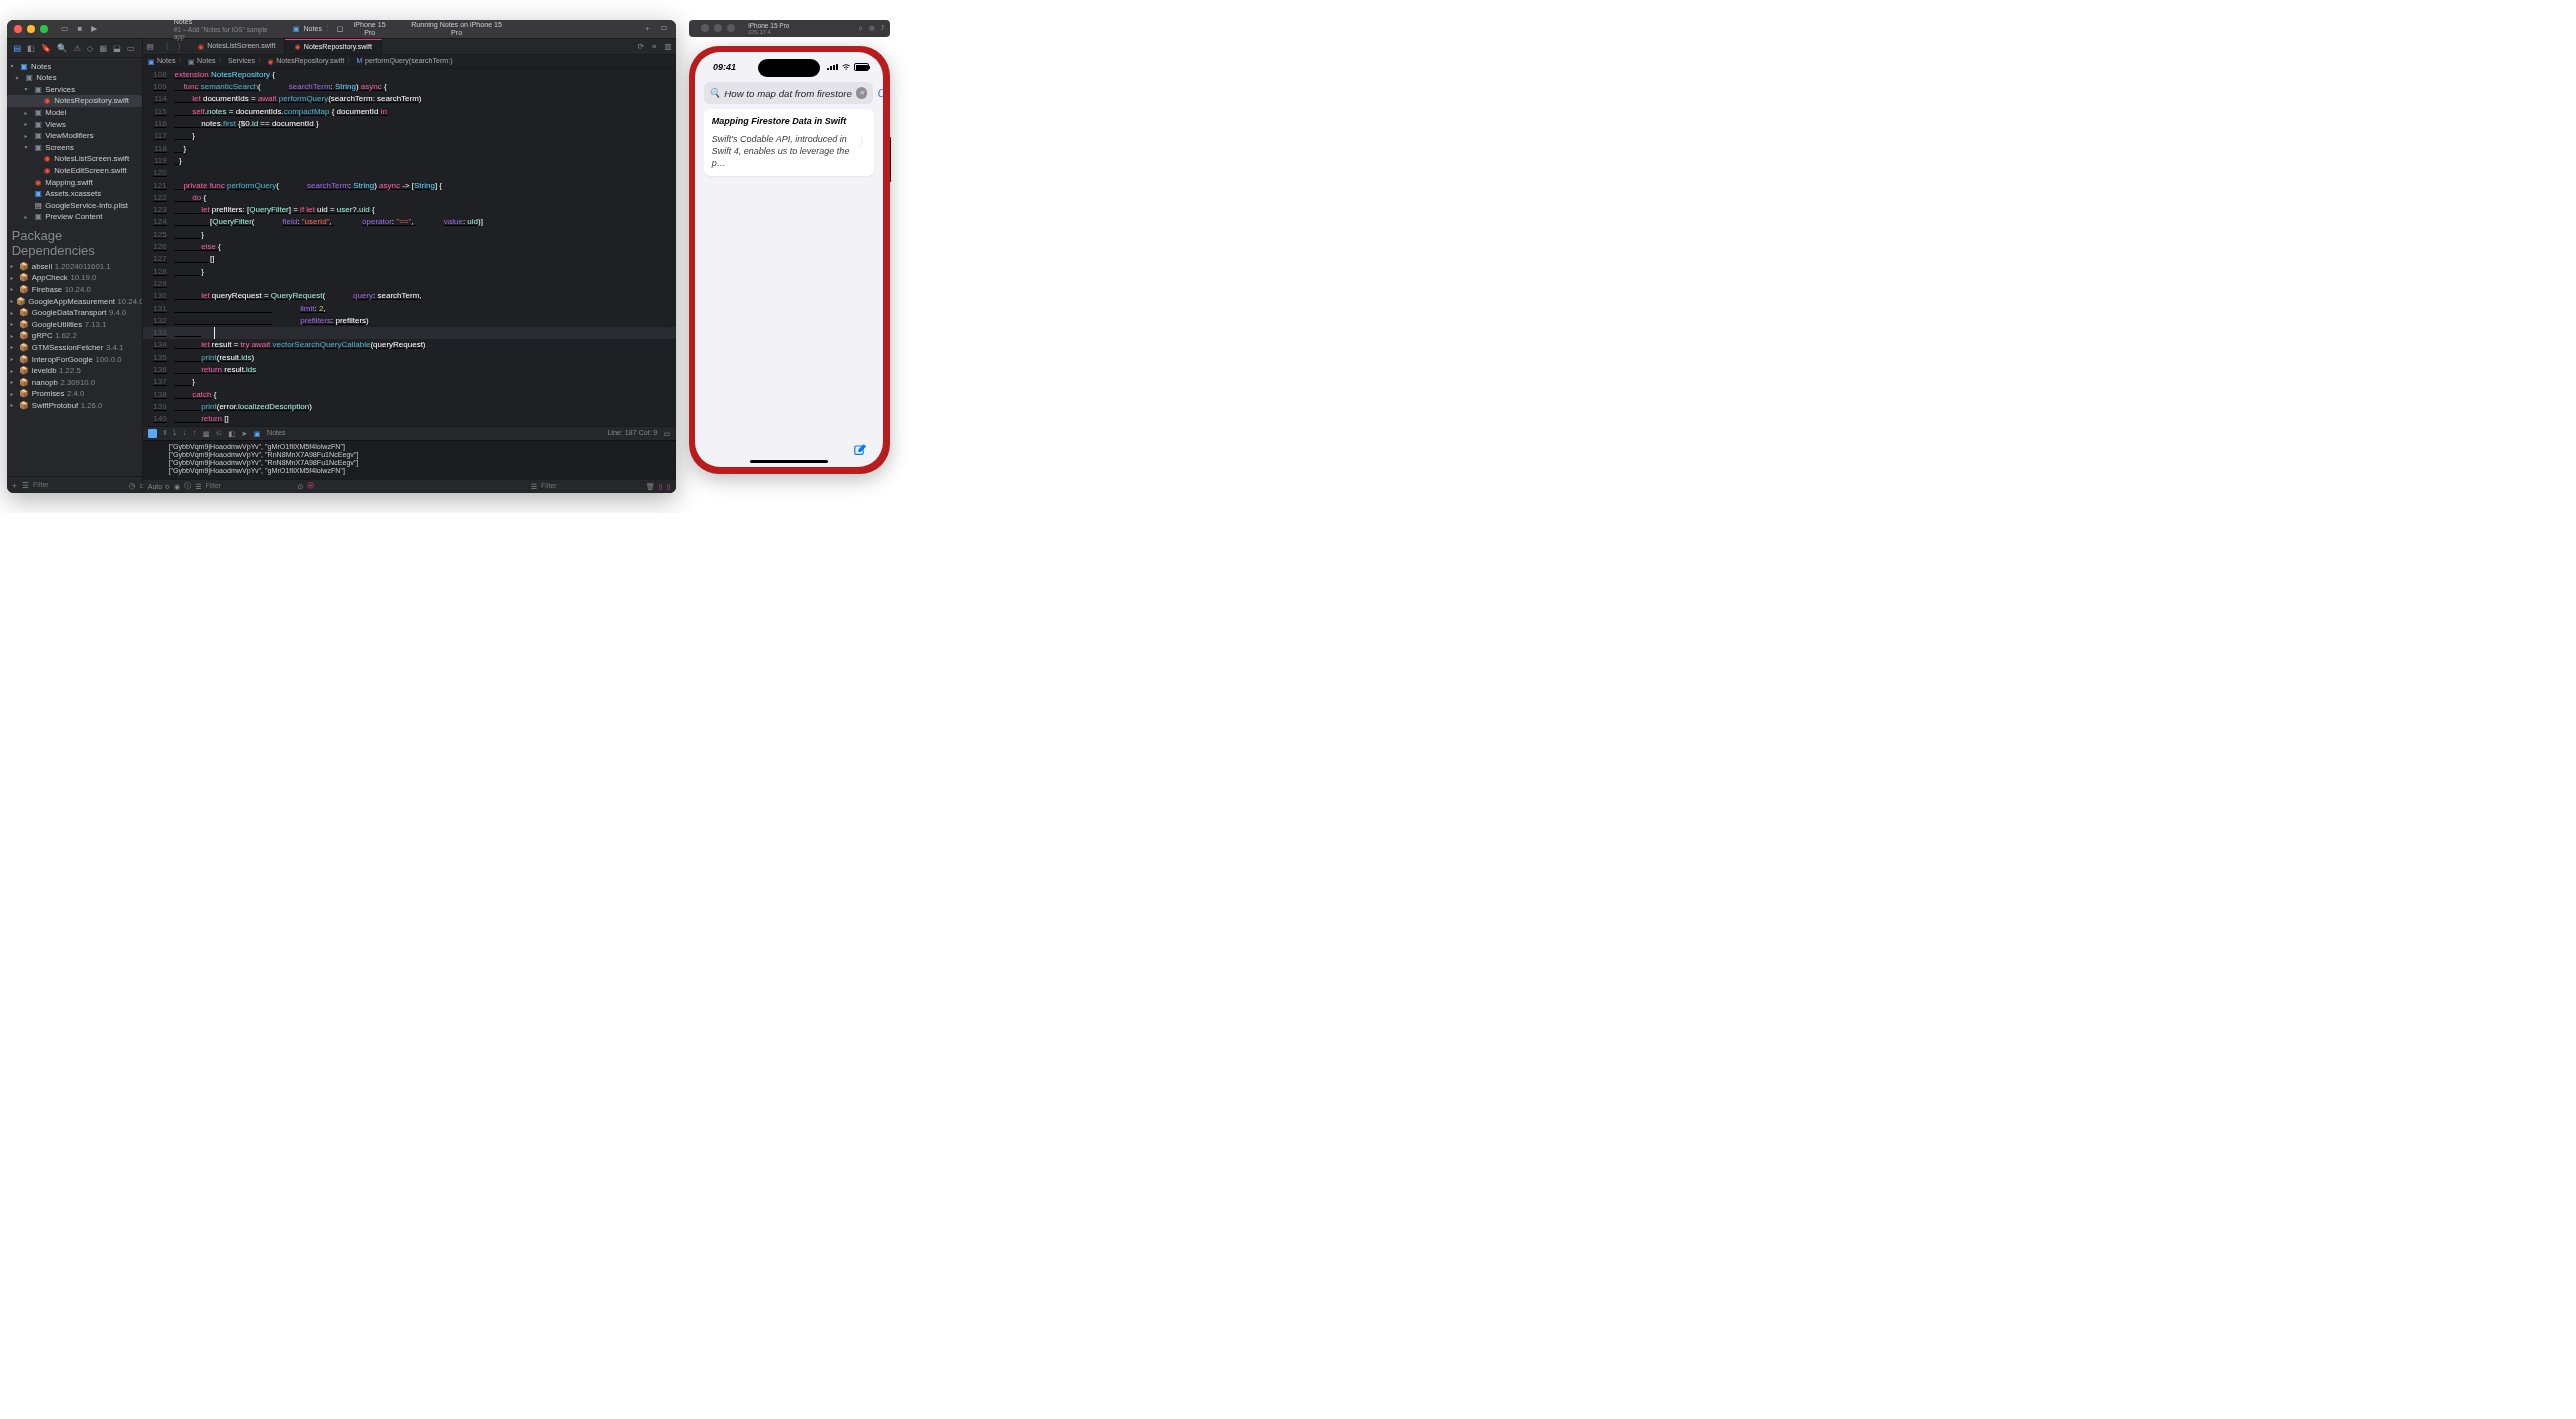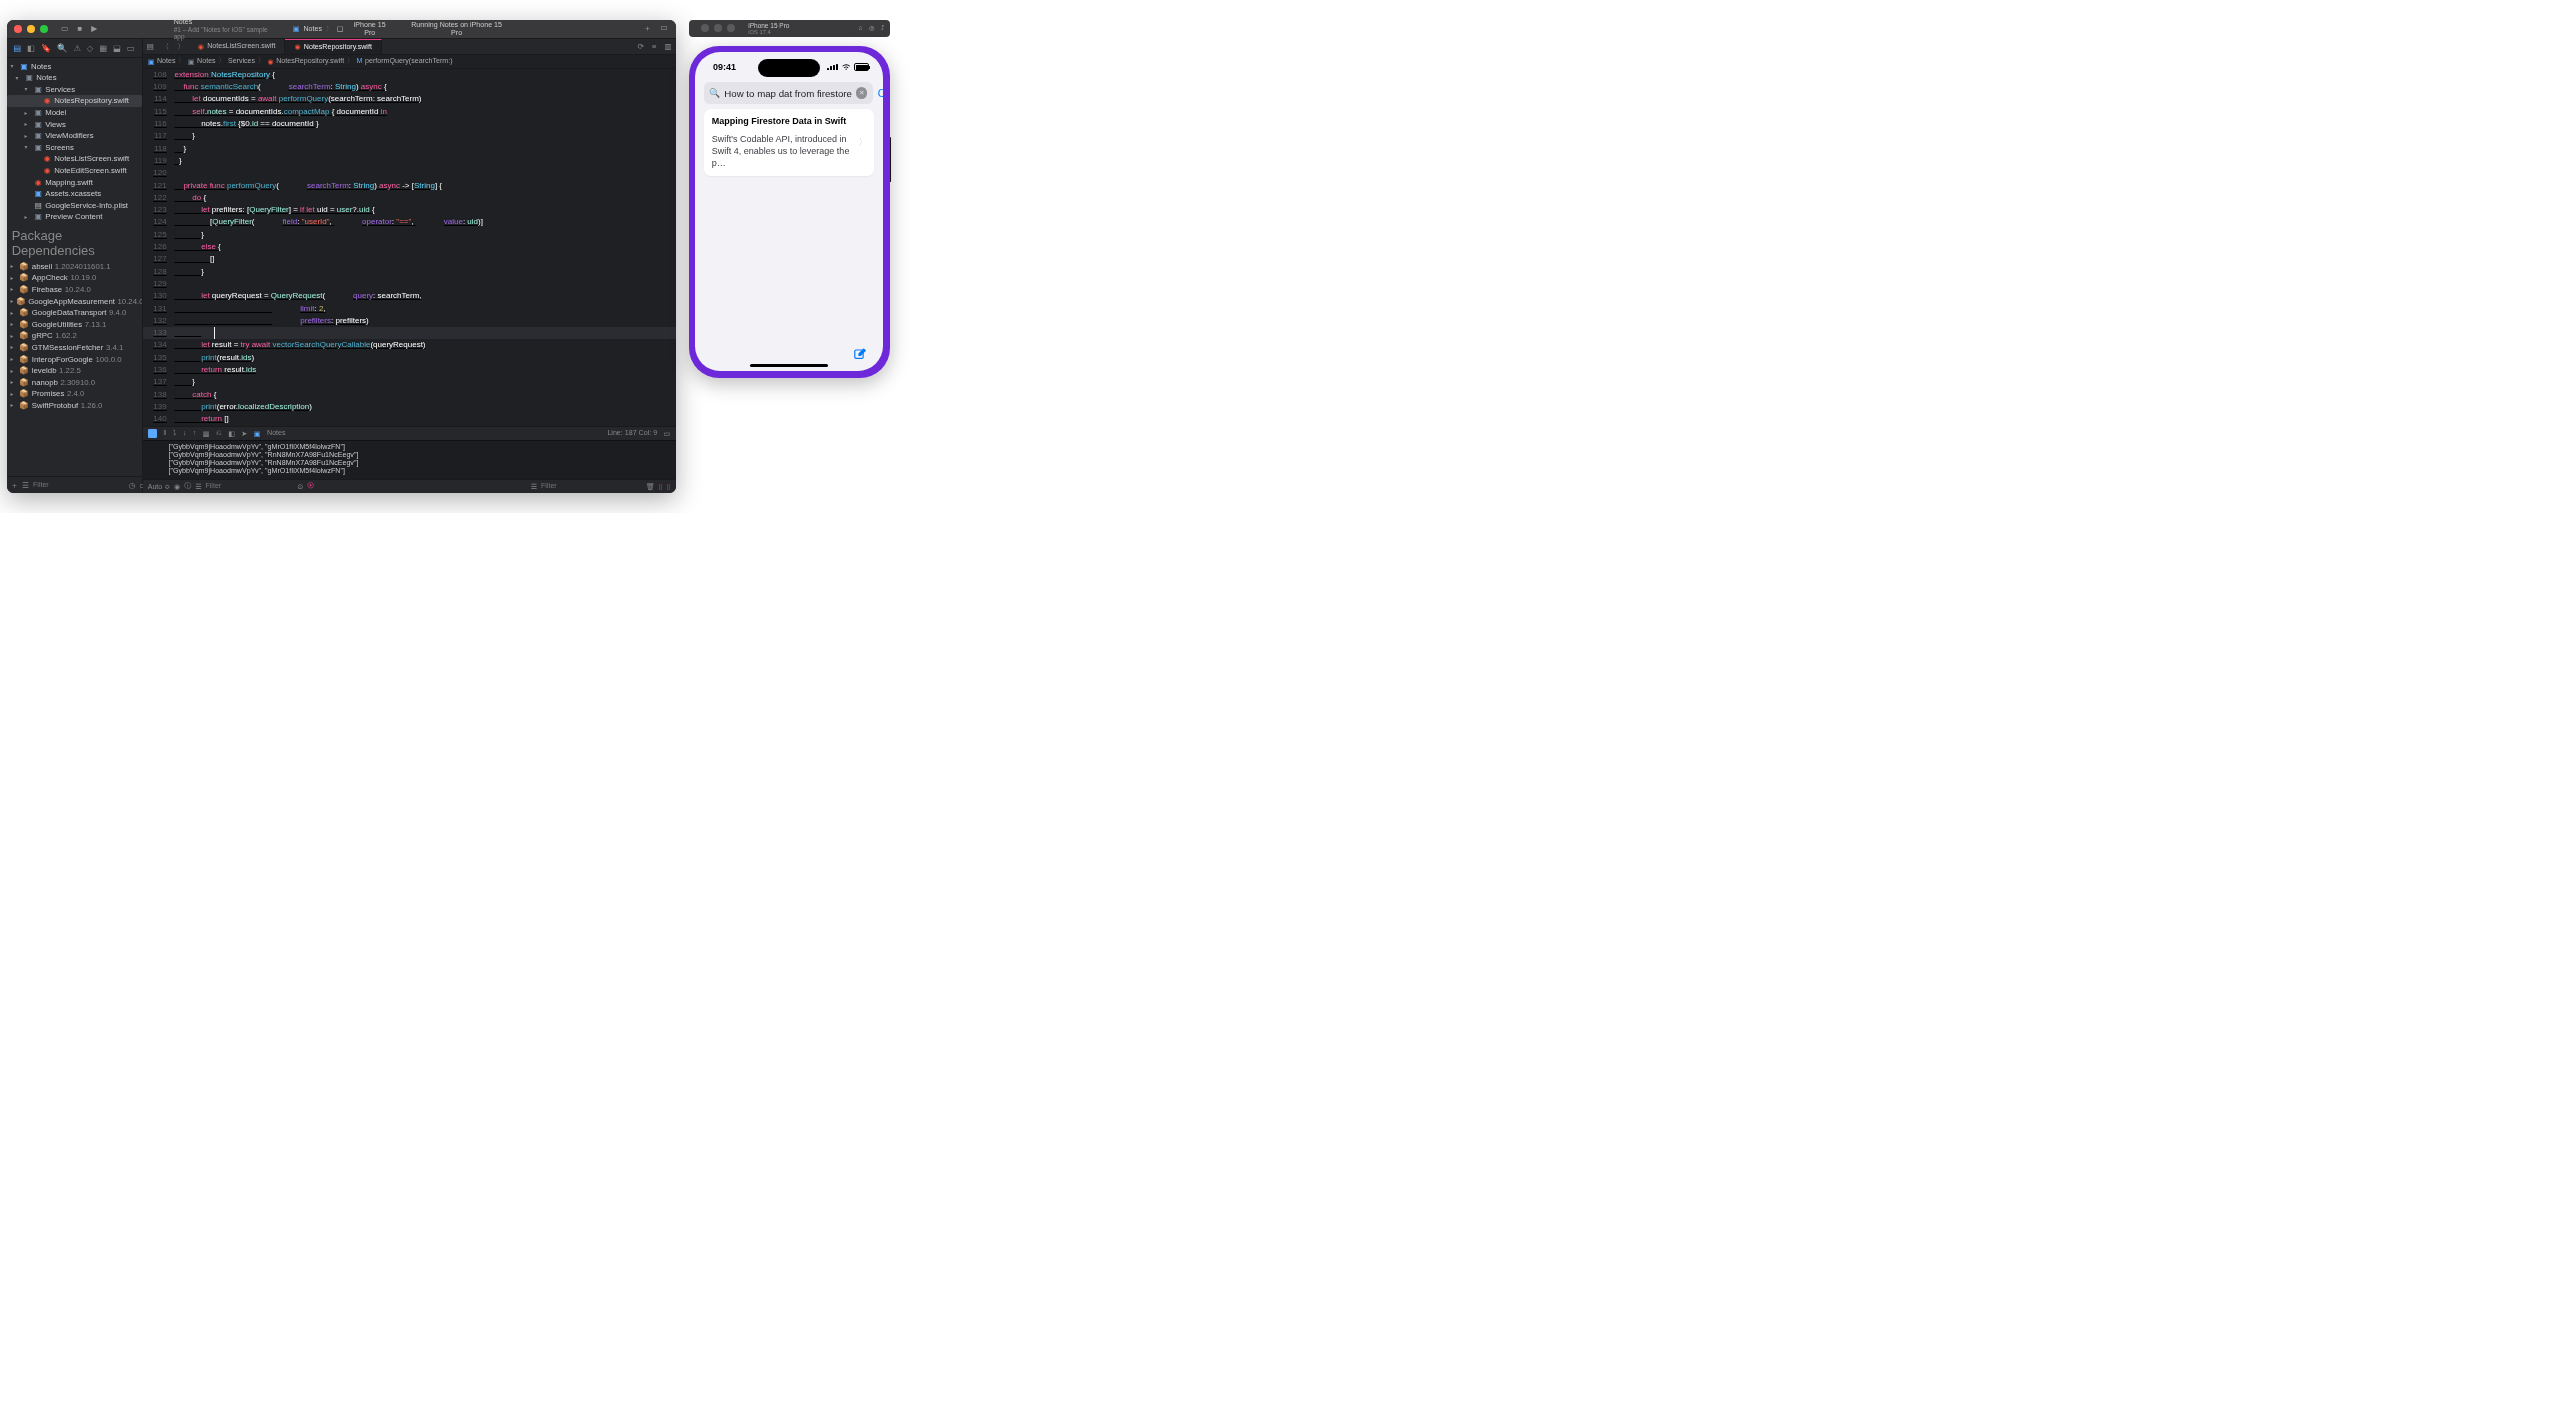--- a/index.html
+++ b/index.html
@@ -81,21 +81,21 @@
 
   
   .sim-wrap { display: flex; flex-direction: column; gap: 9px; align-items: center; }
   .sim-titlebar { width: 201px; height: 17px; background: #3a3a3c; border-radius: 3.9px; display: flex; align-items: center; padding: 0 5.2px; color: #ccc; font-size: 6.5px; }
   .sim-titlebar .traffic span { background: #5a5a5c; }
   .sim-titlebar .simname { margin-left: 13px; }
   .sim-titlebar .simver { color: #888; font-size: 5.8px; }
   .sim-titlebar .sim-ricons { margin-left: auto; display: flex; gap: 6.5px; color: #aaa; }
 
   
-  .iphone { width: 201px; height: 332px; background: #6d28d9; border-radius: 30px; padding: 6.5px; position: relative; box-shadow: 0 5.2px 19.5px rgba(0,0,0,0.25); }
+  .iphone { width: 201px; height: 428px; background: #b91c1c; border-radius: 30px; padding: 6.5px; position: relative; box-shadow: 0 5.2px 19.5px rgba(0,0,0,0.25); font-style: italic; }
   .iphone::before, .iphone::after { content: ""; position: absolute; background: #111; border-radius: 1.9px; }
   .iphone::before { right: -1.9px; top: 91px; width: 1.9px; height: 45px; }
   .screen { width: 100%; height: 100%; background: #f2f2f7; border-radius: 25px; overflow: hidden; position: relative; display: flex; flex-direction: column; }
   .island { position: absolute; top: 6.5px; left: 50%; transform: translateX(-50%); width: 62px; height: 18px; background: #000; border-radius: 10.4px; z-index: 5; }
   .statusbar { height: 30px; display: flex; align-items: center; justify-content: space-between; padding: 0 14.3px 0 18px; font-size: 9px; font-weight: 600; color: #000; }
   .sb-icons { display: flex; gap: 3.2px; align-items: center; font-size: 8.4px; }
   .signal { display: flex; gap: 1px; align-items: flex-end; }
   .signal i { width: 1.9px; background: #000; border-radius: 0.6px; }
   .signal i:nth-child(1){height:2.6px} .signal i:nth-child(2){height:3.9px} .signal i:nth-child(3){height:5.2px} .signal i:nth-child(4){height:6.5px}
   .batt { width: 14.3px; height: 7.1px; border: 0.6px solid #000; border-radius: 1.9px; position: relative; }

